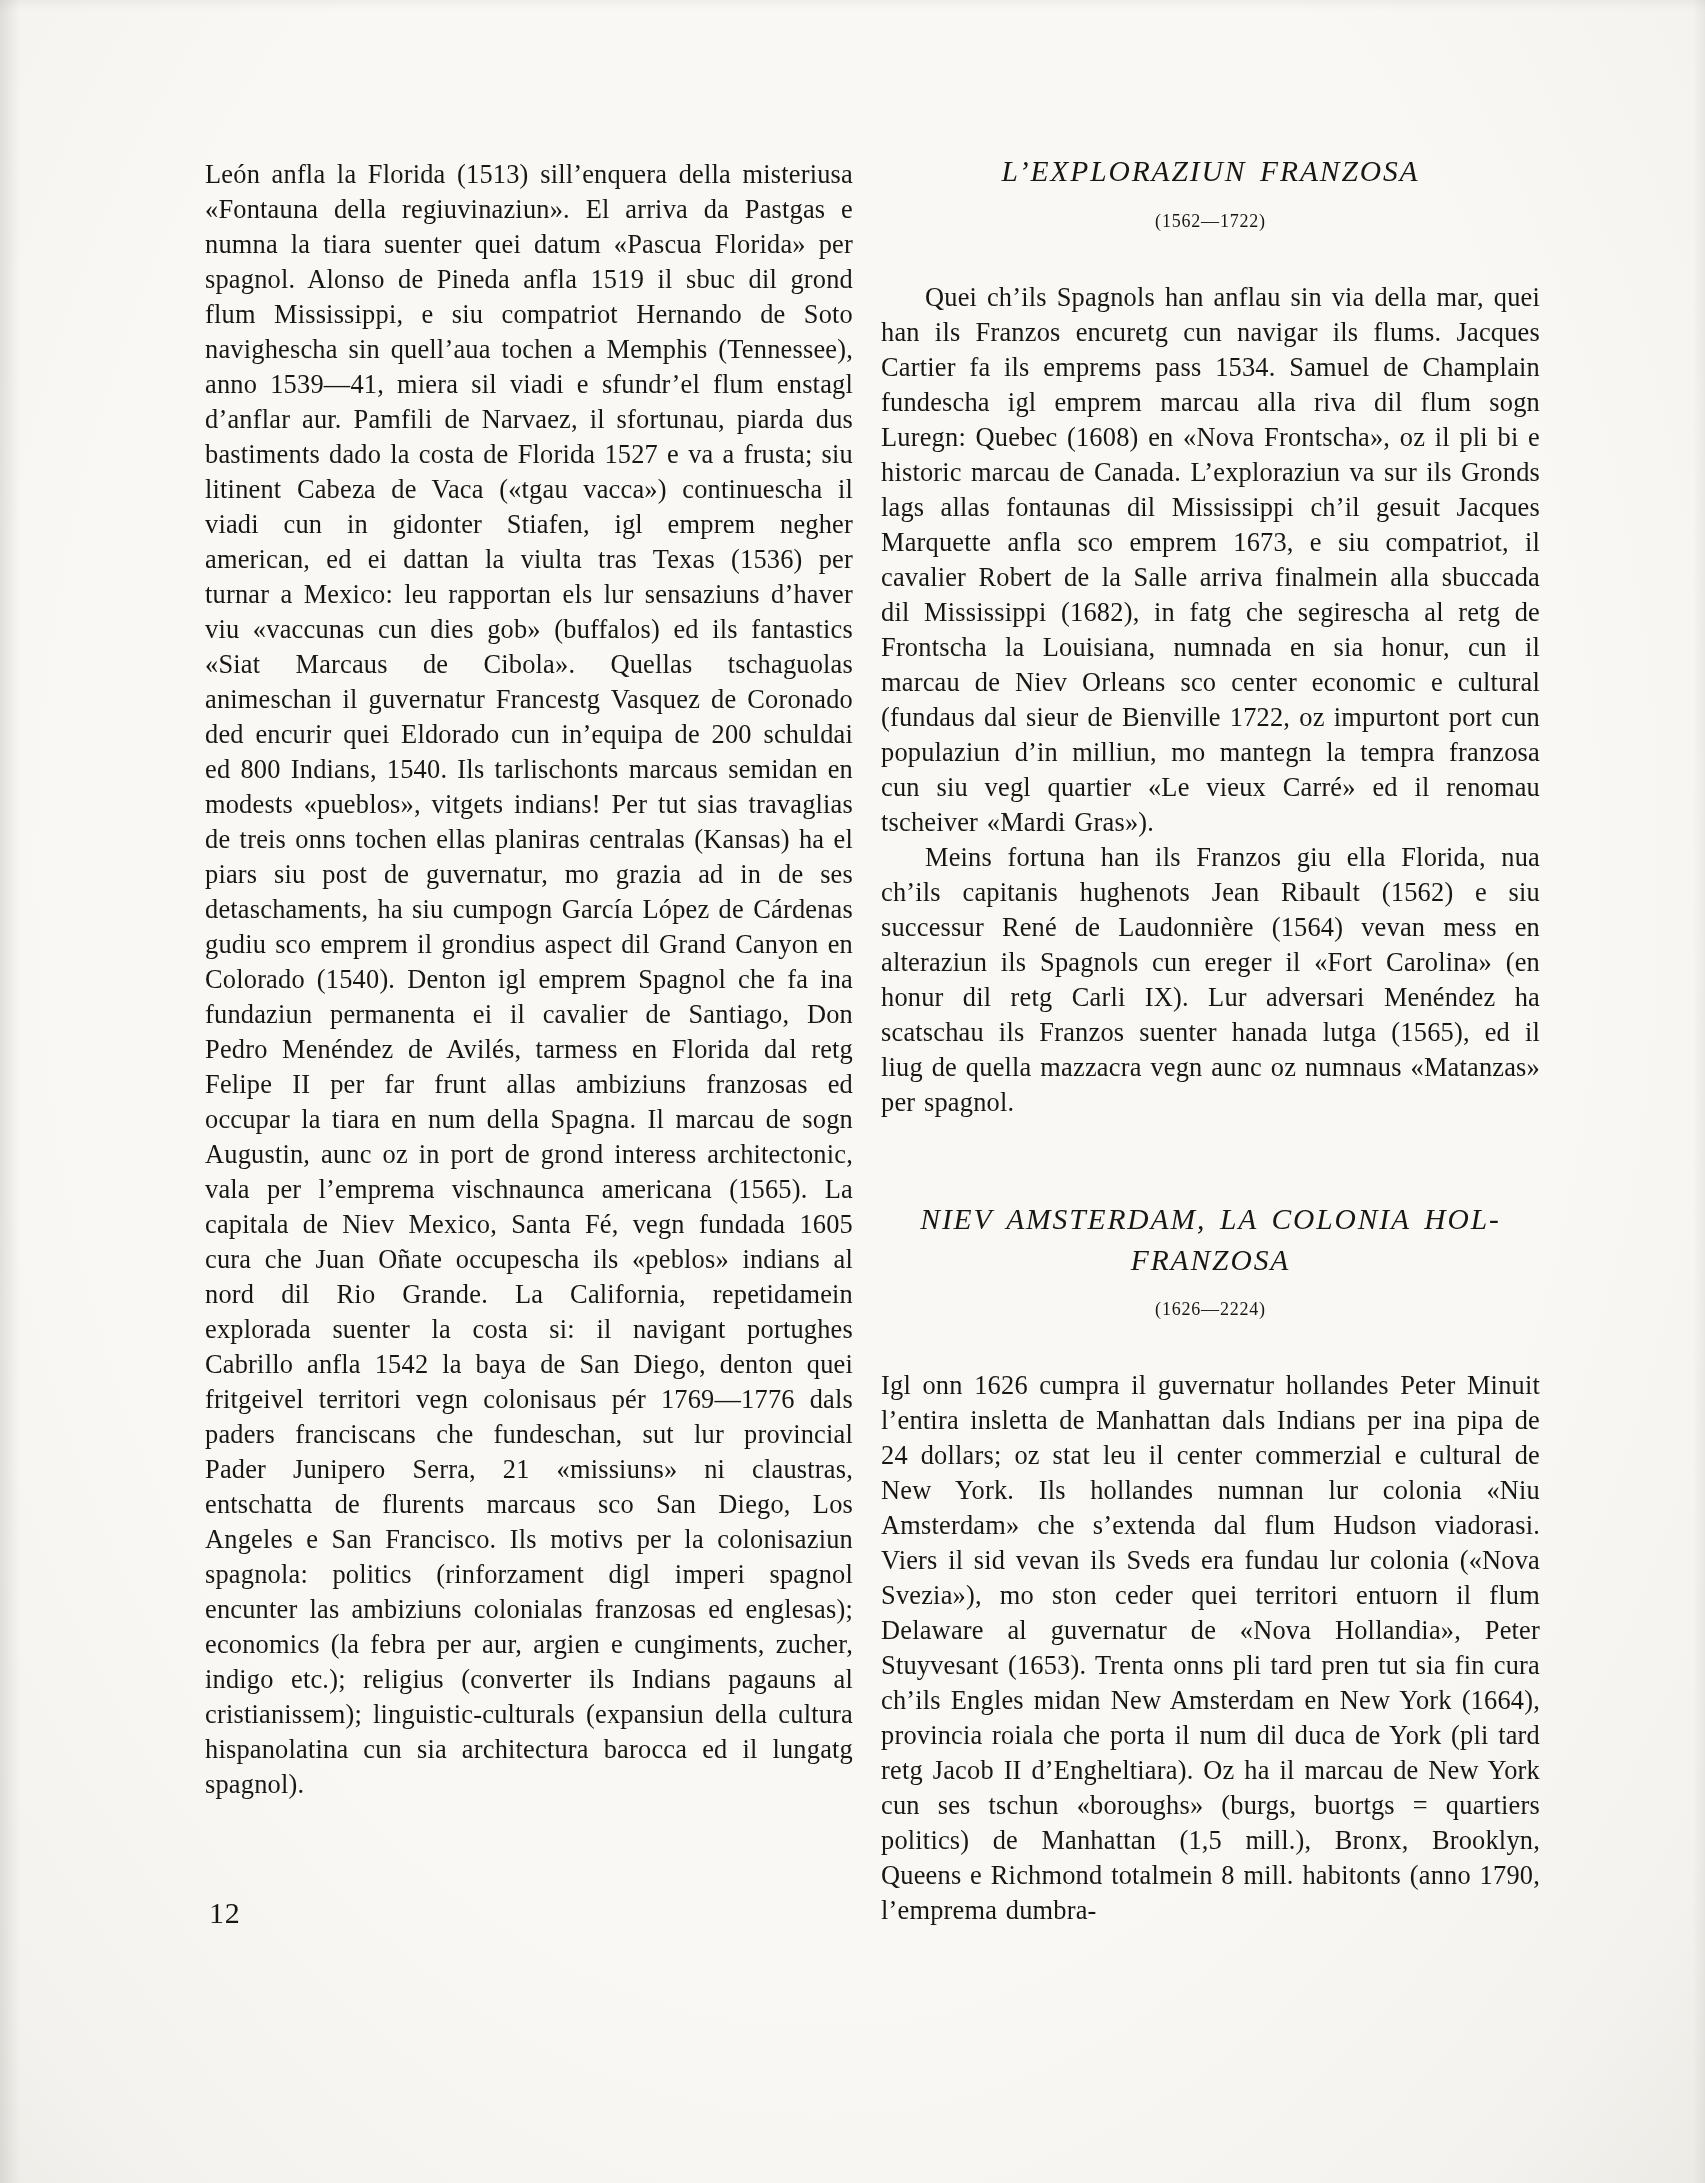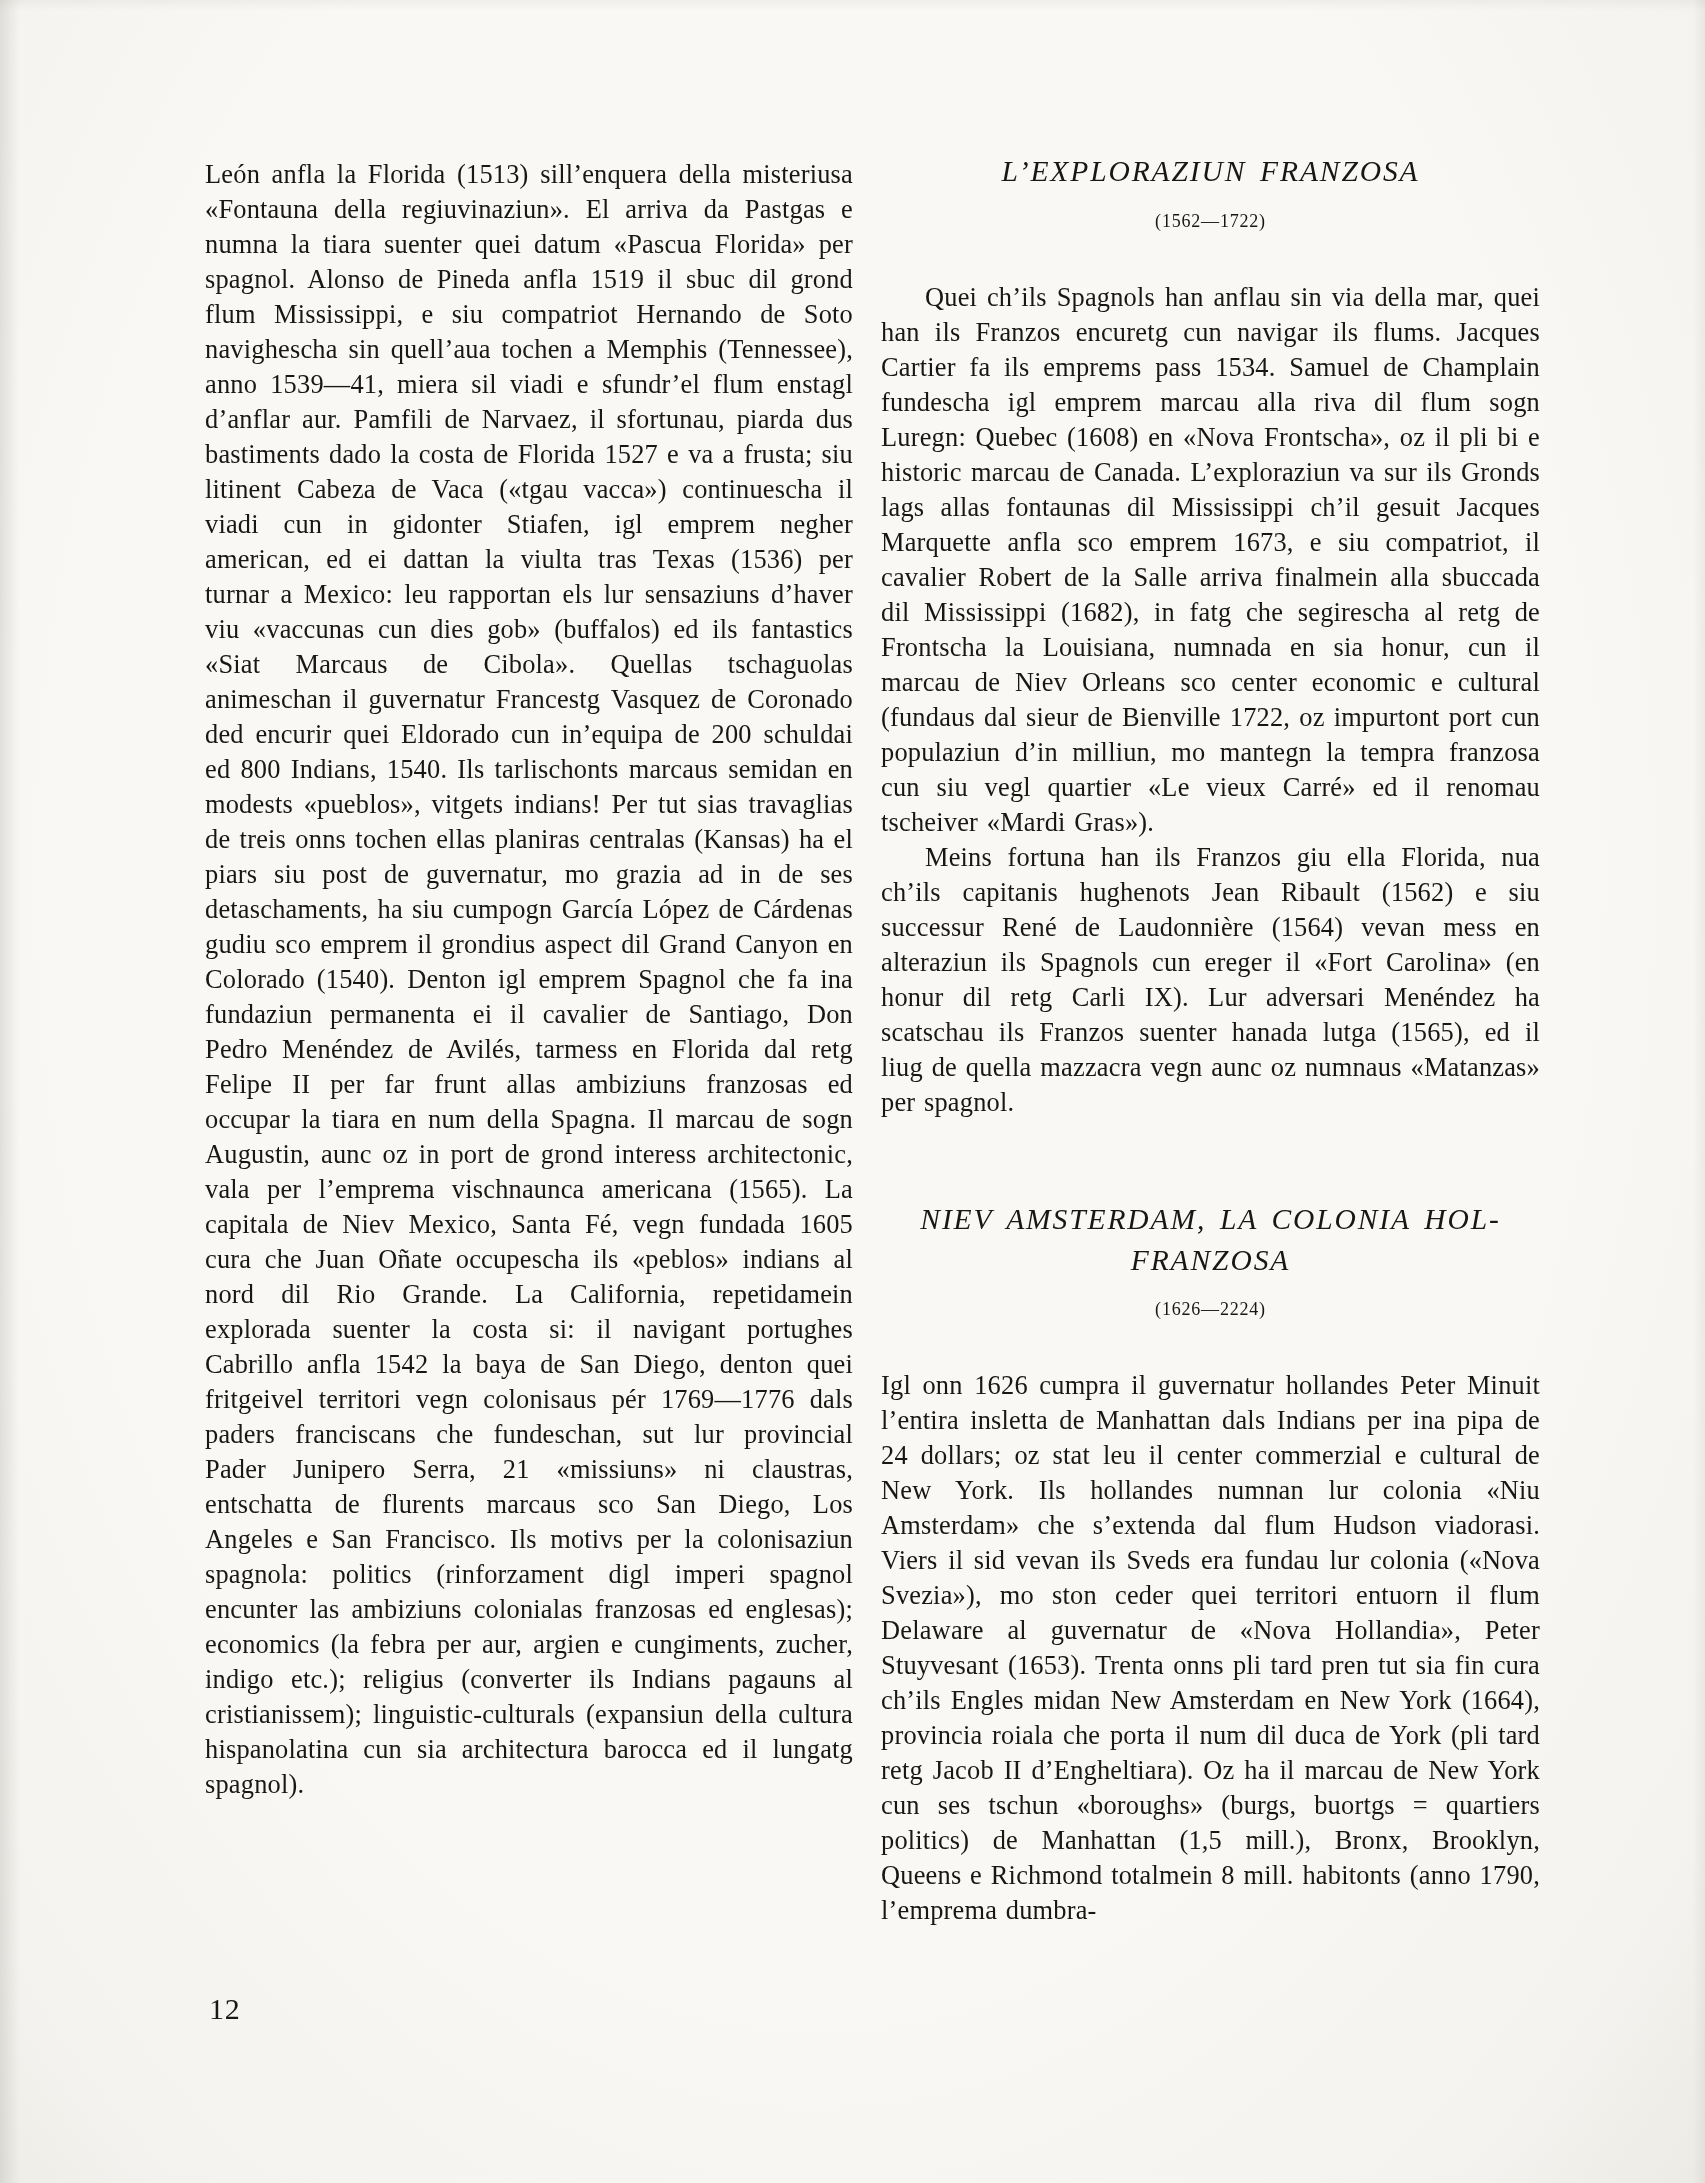--- a/index.html
+++ b/index.html
@@ -56,21 +56,21 @@
     text-align: center;
     font-size: 18px;
     line-height: 36px;
     letter-spacing: 0.8px;
     text-indent: 0;
   }
   .first-para   { margin-top: 41px; }
   .section-gap  { margin-top: 79px; }
   .page-number {
     position: absolute;
-    left: 209px; top: 1992px;
+    left: 209px; top: 1896px;
     font-size: 30px;
     line-height: 33px;
     letter-spacing: 0.8px;
   }
 </style>
 </head>
 <body>
 
 <div class="page">
 

